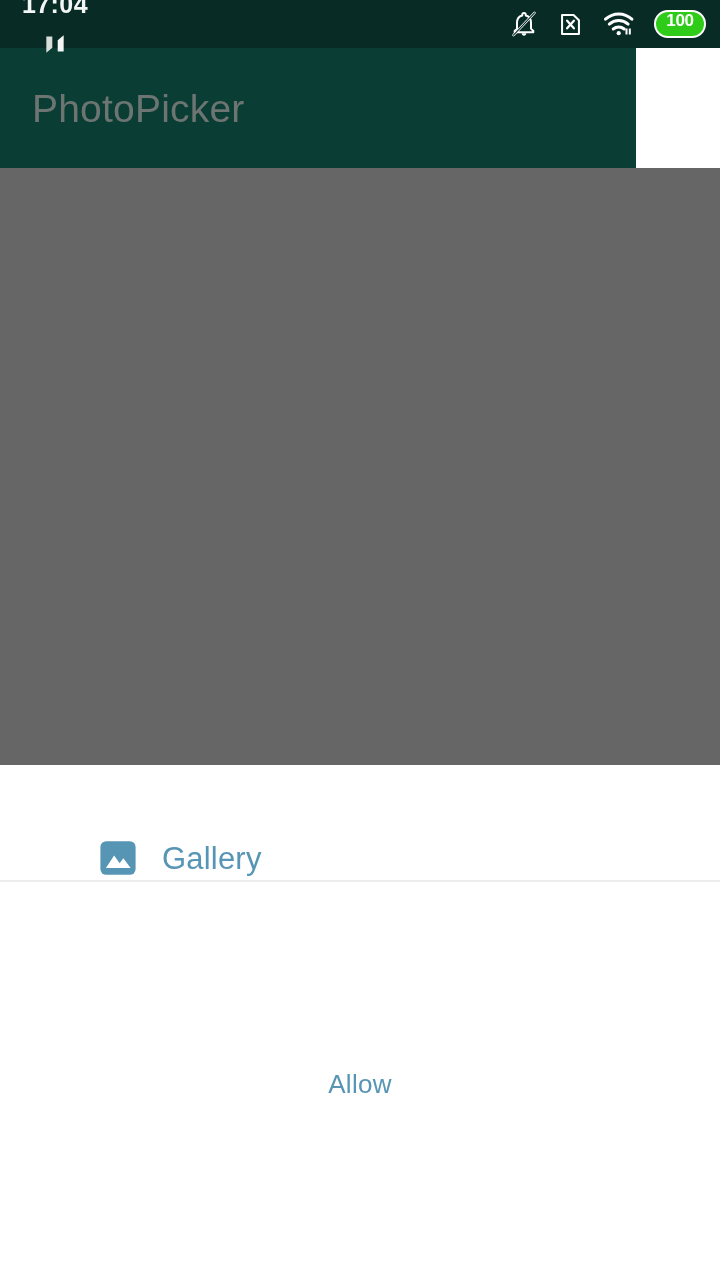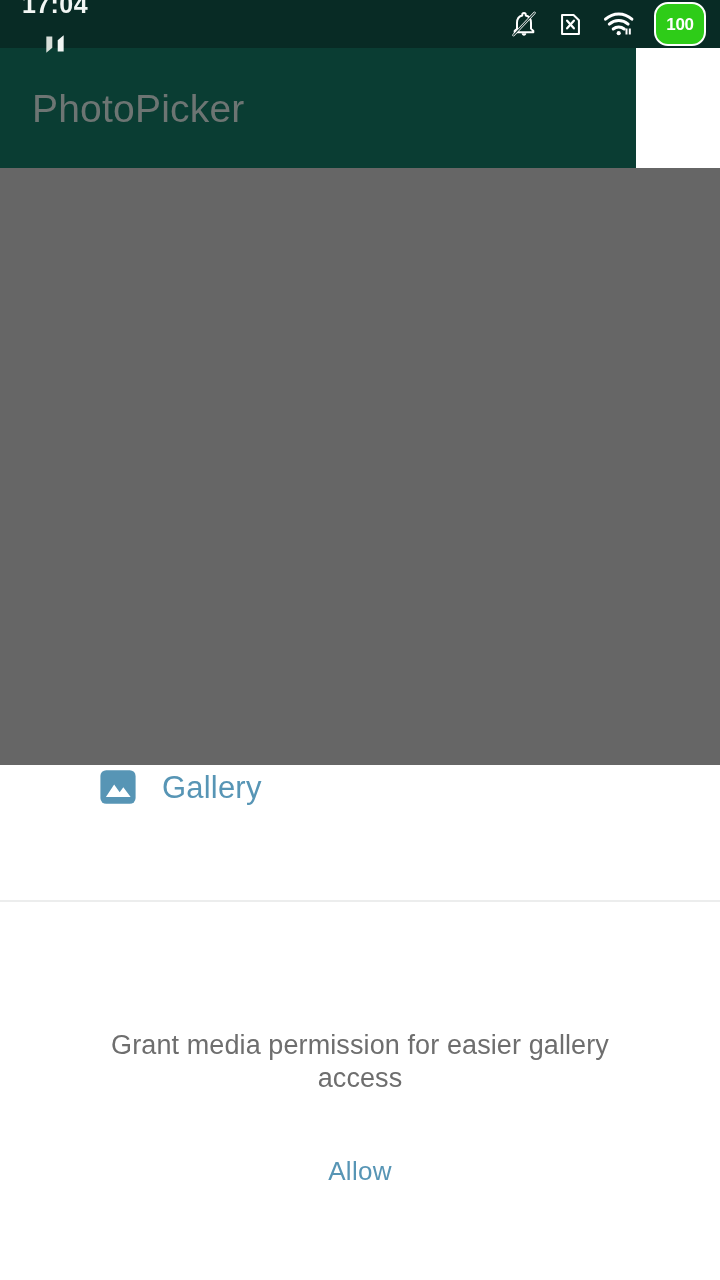--- a/index.html
+++ b/index.html
@@ -35,25 +35,25 @@
     line-height:1;
   }
   .nlogo { width:26px; height:26px; display:block; }
   #status-right {
     margin-left:auto;
     display:flex; align-items:center; gap:19px;
   }
   .sb-icon { display:block; }
   .battery-pill {
     position:relative;
-    width:52px; height:44px;
+    width:52px; height:28px;
     border-radius:14px;
     background:#2ecc18;
     border:2.5px solid #ffffff;
-    display:flex; align-items:center; justify-content:center;
+    display:flex; justify-content:center;
   }
   .battery-pill span {
     color:#ffffff;
     font-size:17px;
     font-weight:bold;
     line-height:1;
     letter-spacing:-0.3px;
   }
 
   
@@ -85,24 +85,23 @@
     position:absolute; top:765px; left:0;
     width:720px; height:515px;
     background:#ffffff;
     border-top-left-radius:32px;
     border-top-right-radius:32px;
     z-index:25;
     overflow:hidden;
   }
 
   #source-row {
-    height:135px;
+    height:115px;
     display:flex;
-    align-items:flex-start;
-    flex-direction:column;
+    align-items:flex-end;
   }
   .source-btn {
     display:flex;
     align-items:center;
     gap:22px;
     background:none;
     border:none;
     cursor:pointer;
     padding:0;
   }
@@ -221,19 +220,18 @@
         </span>
         <span class="source-label">Gallery</span>
       </button>
 
 
     </div>
 
     <div id="sheet-divider"></div>
 
     <div id="permission-block">
-      <div id="permission-text">Grant media permission for easier gallery access</div>
       <button id="allow-button">Allow</button>
     </div>
 
   </div>
 
 </div>
 
 </body></html>

